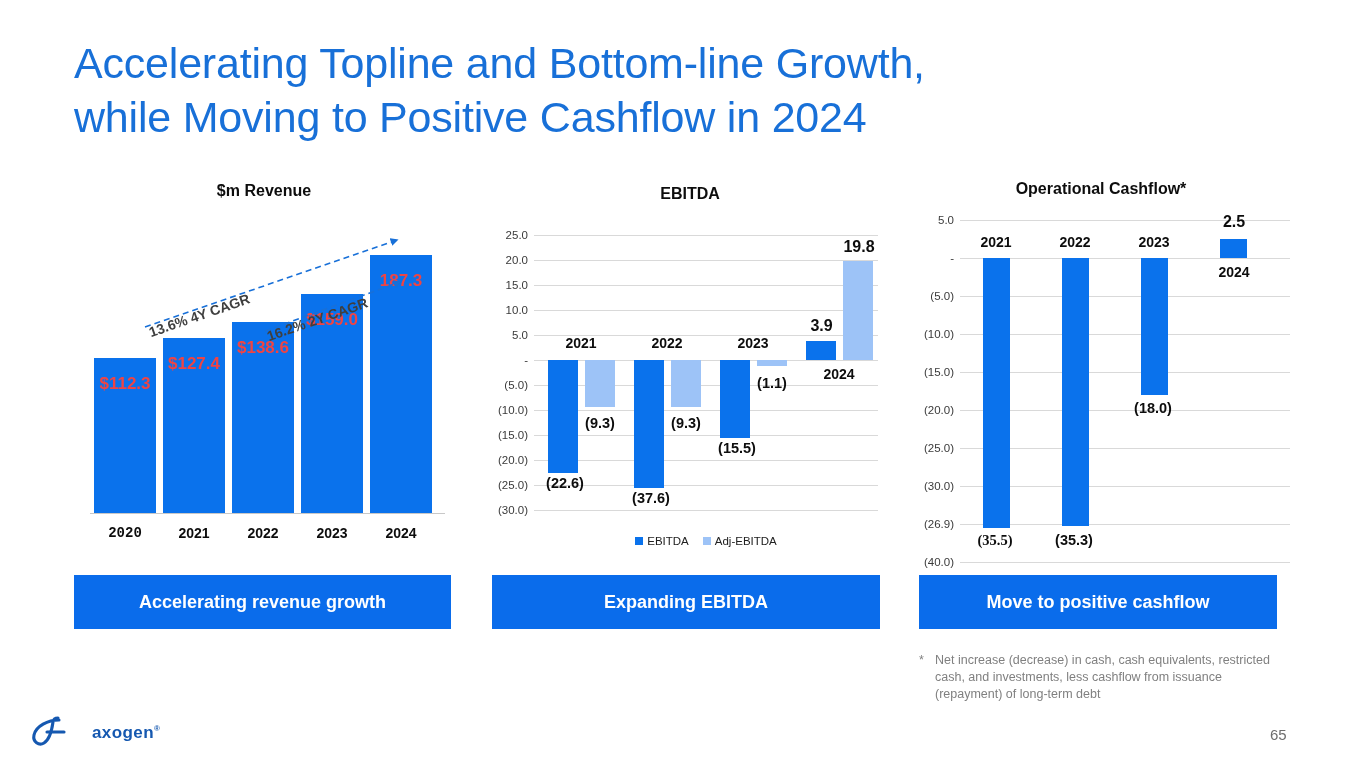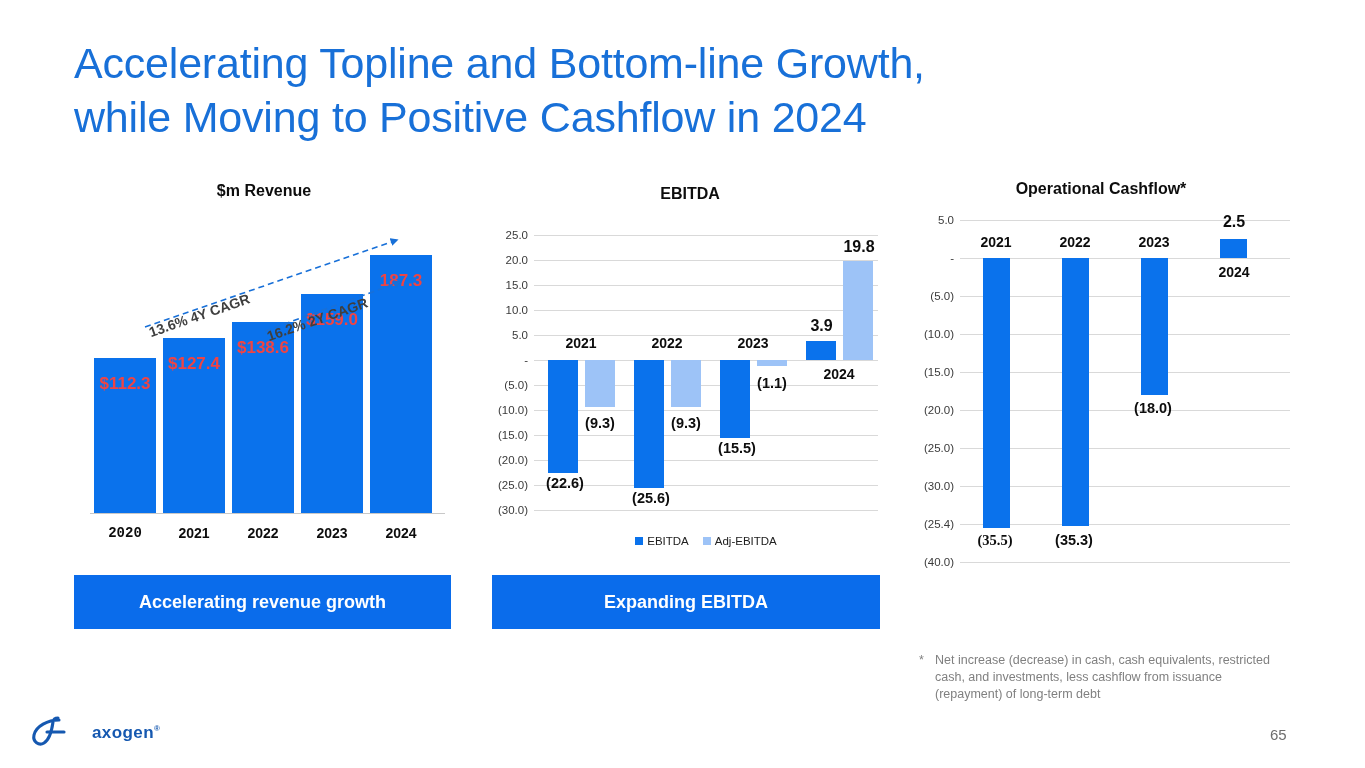--- a/index.html
+++ b/index.html
@@ -226,21 +226,21 @@
 
       <div class="bar dark" style="left:14px; width:30px; top:125px; height:113px;"></div>
       <div class="bar light" style="left:51px; width:30px; top:125px; height:46.5px;"></div>
       <div class="catlabel" style="left:7px; width:80px; top:100px;">2021</div>
       <div class="vlabel" style="left:-4px; width:70px; top:240px;">(22.6)</div>
       <div class="vlabel" style="left:35px; width:62px; top:180px;">(9.3)</div>
 
       <div class="bar dark" style="left:100px; width:30px; top:125px; height:128px;"></div>
       <div class="bar light" style="left:137px; width:30px; top:125px; height:46.5px;"></div>
       <div class="catlabel" style="left:93px; width:80px; top:100px;">2022</div>
-      <div class="vlabel" style="left:82px; width:70px; top:255px;">(25.6)</div>
+      <div class="vlabel" style="left:82px; width:70px; top:255px;">(37.6)</div>
       <div class="vlabel" style="left:121px; width:62px; top:180px;">(9.3)</div>
 
       <div class="bar dark" style="left:186px; width:30px; top:125px; height:77.5px;"></div>
       <div class="bar light" style="left:223px; width:30px; top:125px; height:5.5px;"></div>
       <div class="catlabel" style="left:179px; width:80px; top:100px;">2023</div>
       <div class="vlabel" style="left:168px; width:70px; top:205px;">(15.5)</div>
       <div class="vlabel" style="left:207px; width:62px; top:140px;">(1.1)</div>
 
       <div class="bar dark" style="left:272px; width:30px; top:105.5px; height:19.5px;"></div>
       <div class="bar light" style="left:309px; width:30px; top:26px; height:99px;"></div>
@@ -265,21 +265,21 @@
     <div class="chart-title">Operational Cashflow*</div>
 
     <div class="ytick" style="left:0; width:42px; top:40px;">5.0</div>
     <div class="ytick" style="left:0; width:42px; top:78px;">-</div>
     <div class="ytick" style="left:0; width:42px; top:116px;">(5.0)</div>
     <div class="ytick" style="left:0; width:42px; top:154px;">(10.0)</div>
     <div class="ytick" style="left:0; width:42px; top:192px;">(15.0)</div>
     <div class="ytick" style="left:0; width:42px; top:230px;">(20.0)</div>
     <div class="ytick" style="left:0; width:42px; top:268px;">(25.0)</div>
     <div class="ytick" style="left:0; width:42px; top:306px;">(30.0)</div>
-    <div class="ytick" style="left:0; width:42px; top:344px;">(25.4)</div>
+    <div class="ytick" style="left:0; width:42px; top:344px;">(26.9)</div>
     <div class="ytick" style="left:0; width:42px; top:382px;">(40.0)</div>
 
     <div class="plot" style="left:48px; top:40px; width:330px; height:343px;">
 
       <div class="gridline" style="top:0px;"></div>
       <div class="gridline" style="top:38px;"></div>
       <div class="gridline" style="top:76px;"></div>
       <div class="gridline" style="top:114px;"></div>
       <div class="gridline" style="top:152px;"></div>
       <div class="gridline" style="top:190px;"></div>
@@ -305,20 +305,23 @@
       <div class="catlabel" style="left:234px; width:80px; top:44px;">2024</div>
     </div>
   </div>
 
   <div class="banner" style="left:74px; top:575px; width:377px; height:54px;">
     <span>Accelerating revenue growth</span>
   </div>
   <div class="banner" style="left:492px; top:575px; width:388px; height:54px;">
     <span>Expanding EBITDA</span>
   </div>
+  <div class="banner" style="left:919px; top:575px; width:358px; height:54px;">
+    <span>Move to positive cashflow</span>
+  </div>
 
   <div class="footnote" style="left:919px; top:652px; width:355px;">
     <span class="star">*</span>
     <span class="ft-body">Net increase (decrease) in cash, cash equivalents, restricted cash, and investments, less cashflow from issuance (repayment) of long-term debt</span>
   </div>
 
   <div class="logo">
     <svg width="40" height="34" viewBox="0 0 40 34">
       <path d="M31 4 C20 4 8 10 6 19 C4.5 26 11 30 16 27 C22 23.5 24 13 25 6 C25.5 2.5 27 2 30 2" fill="none" stroke="#1558b0" stroke-width="3.1" stroke-linecap="round"></path>
       <path d="M19 16 L36 16" fill="none" stroke="#1558b0" stroke-width="3.1" stroke-linecap="round"></path>

